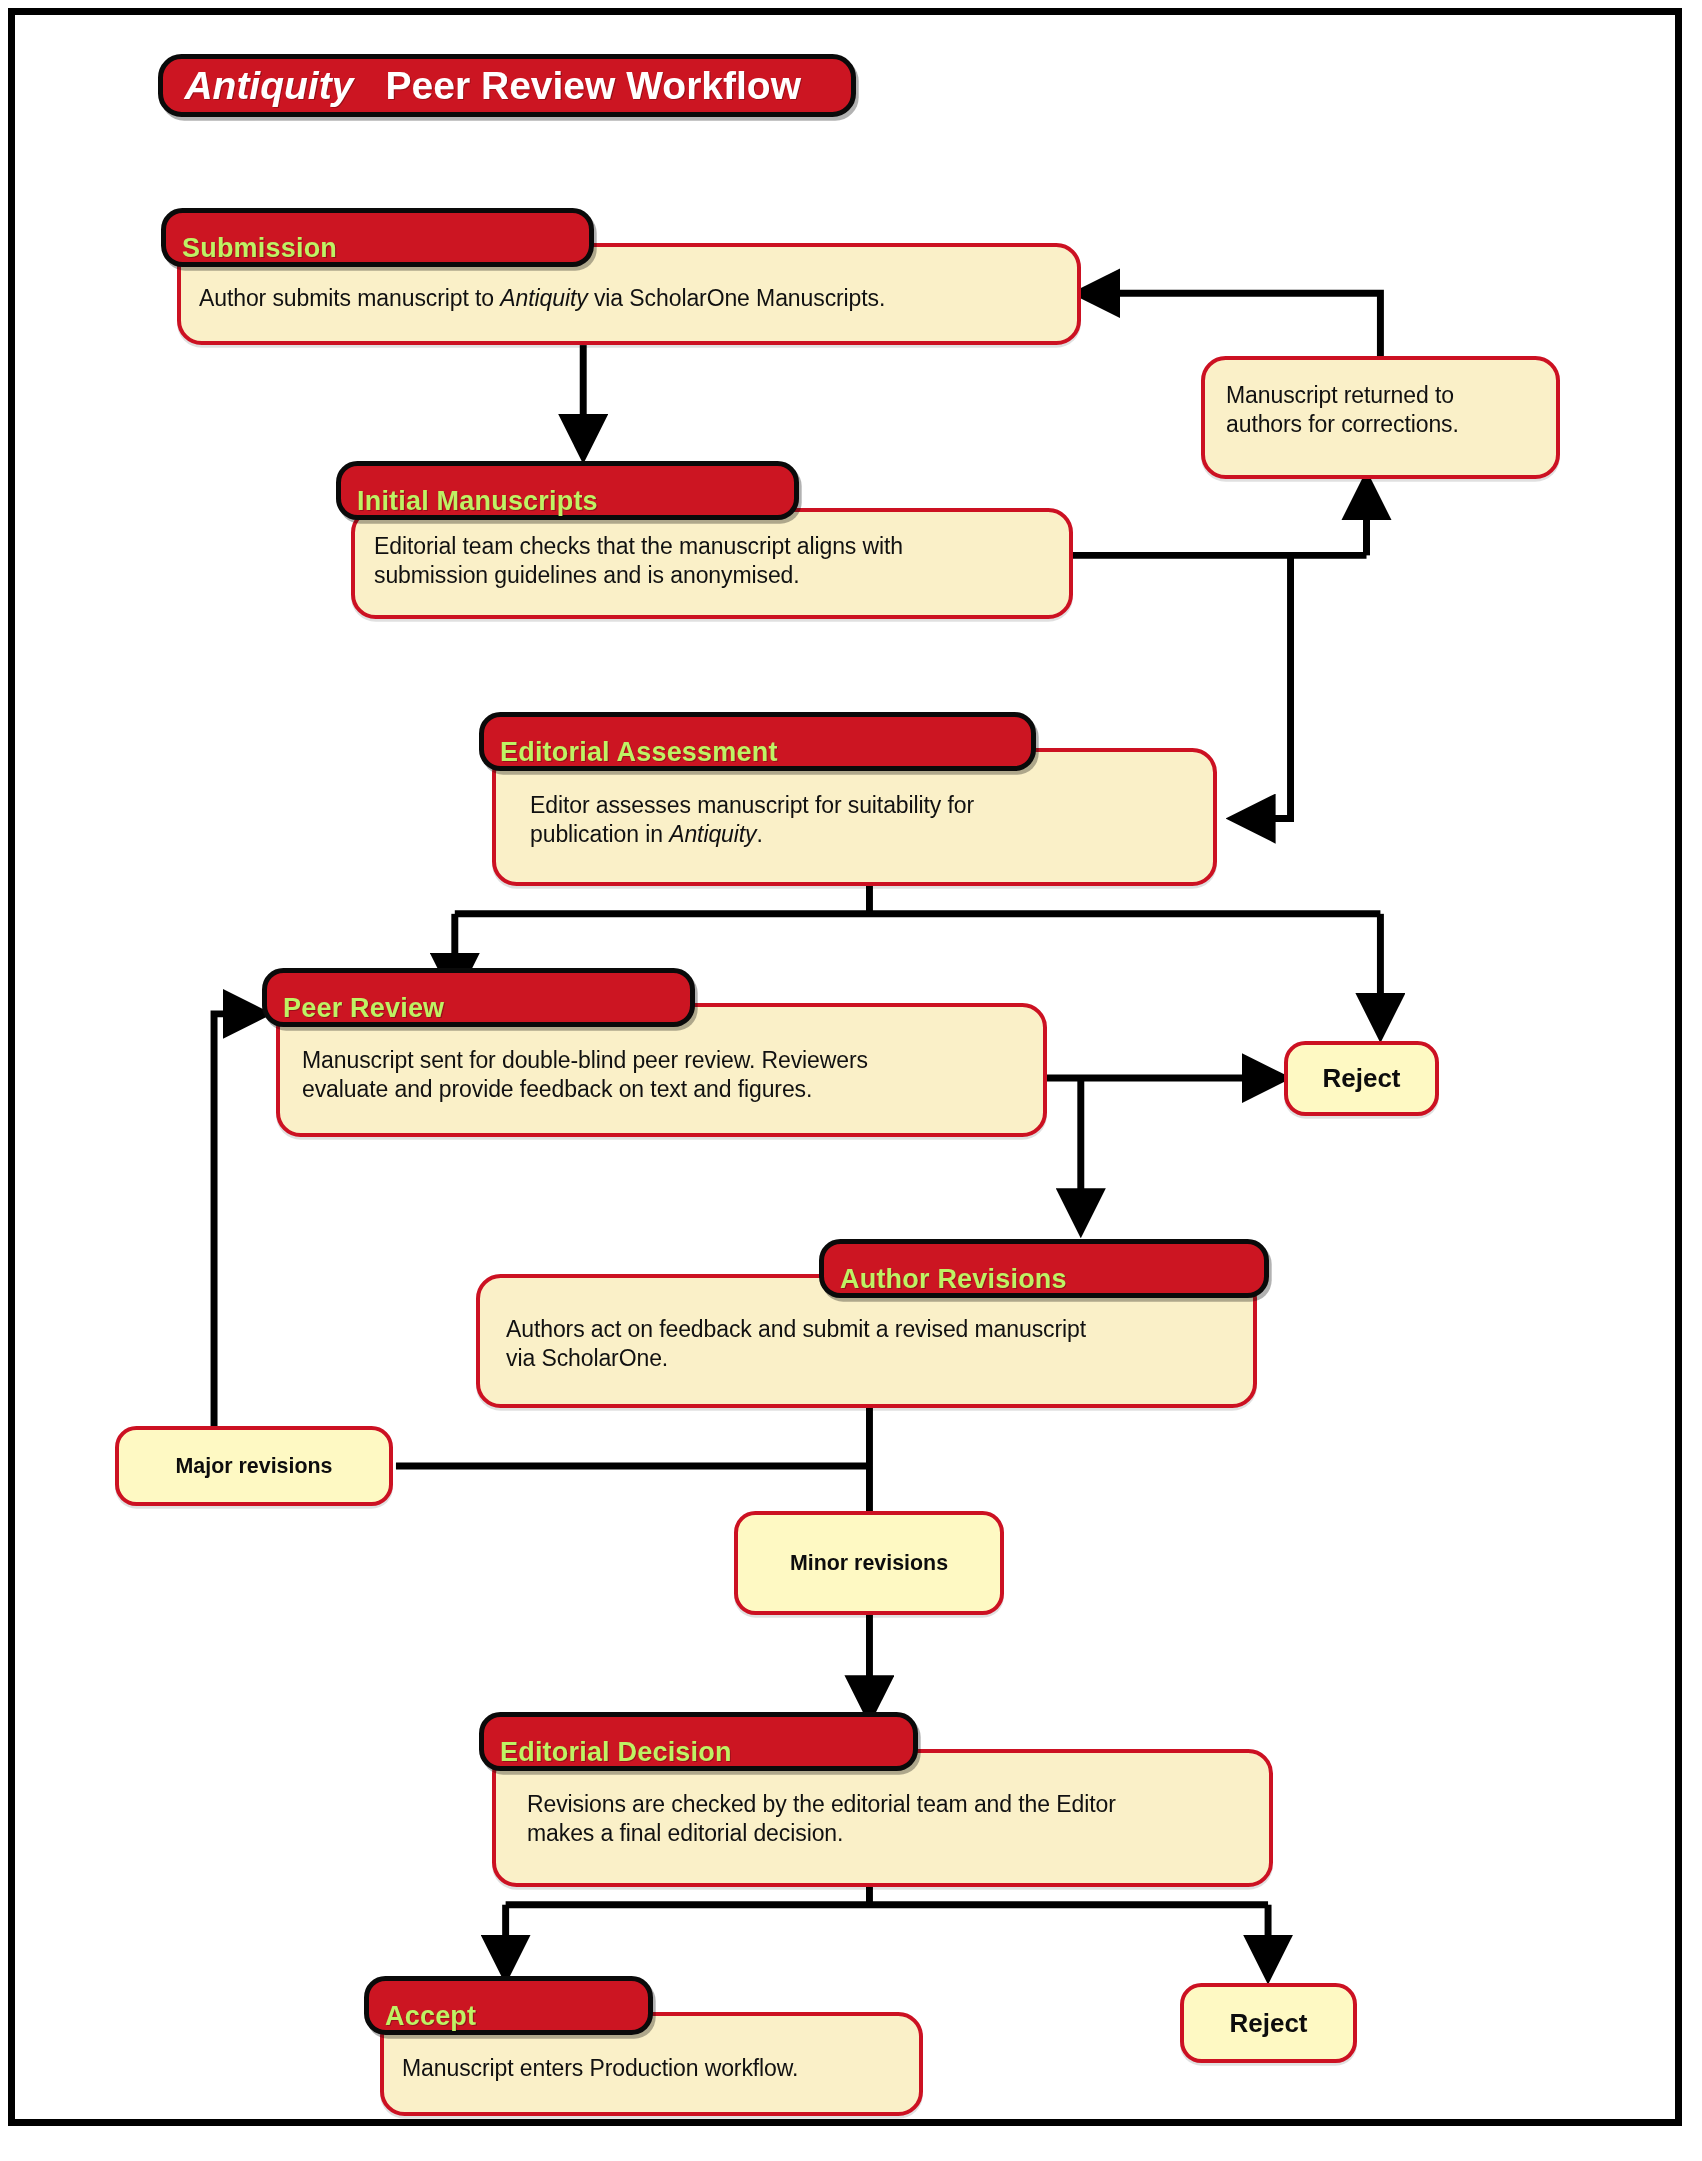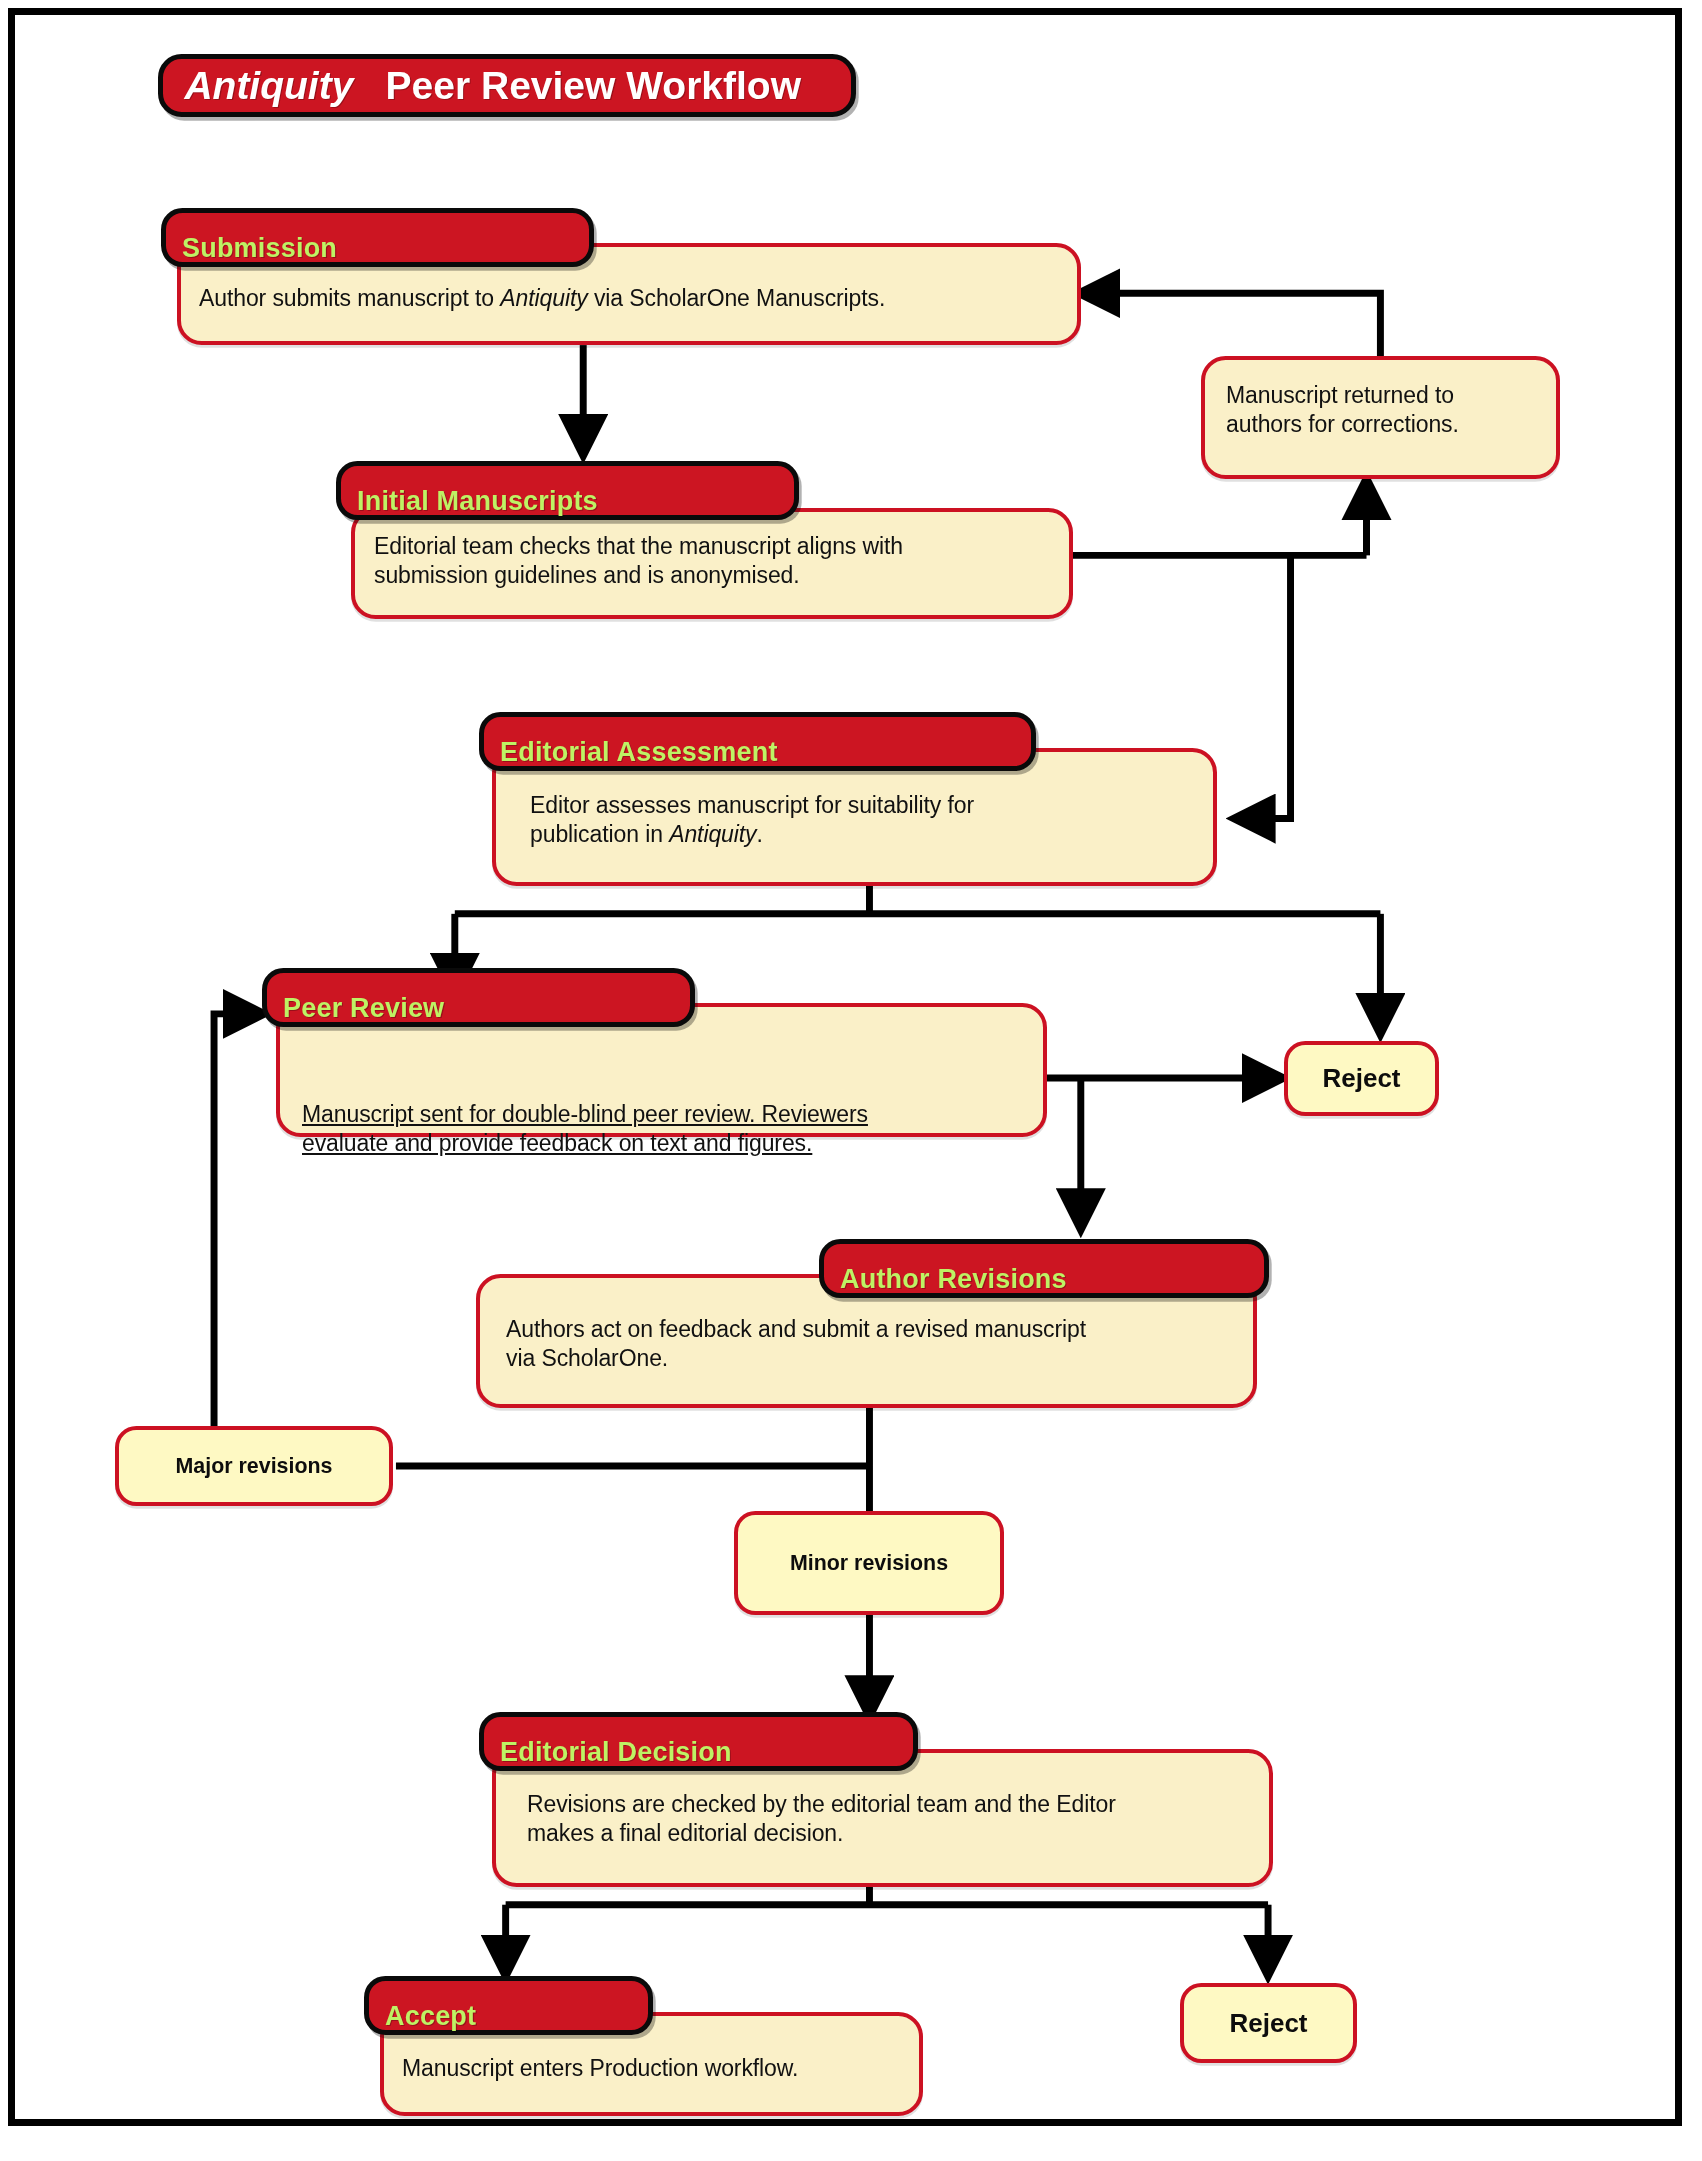--- a/index.html
+++ b/index.html
@@ -112,21 +112,21 @@
       <div>Editor assesses manuscript for suitability for</div>
       <div><span>publication in </span><em>Antiquity</em><span>.</span></div>
     </div>
     <div class="hdr" style="left:479px;top:712px;width:557px;height:59px;">
       <span>Editorial Assessment</span>
     </div>
   </div>
 
   <div class="node">
     <div class="body-box" style="left:276px;top:1003px;width:771px;height:134px;"></div>
-    <div class="body-text" style="left:302px;top:1100px;width:739px;text-decoration:underline;">
+    <div class="body-text" style="left:302px;top:1046px;width:739px;">
       <div>Manuscript sent for double-blind peer review. Reviewers</div>
       <div>evaluate and provide feedback on text and figures.</div>
     </div>
     <div class="hdr" style="left:262px;top:968px;width:433px;height:59px;">
       <span>Peer Review</span>
     </div>
   </div>
 
   <div class="pill big" style="left:1284px;top:1041px;width:155px;height:75px;">
     <span>Reject</span>

